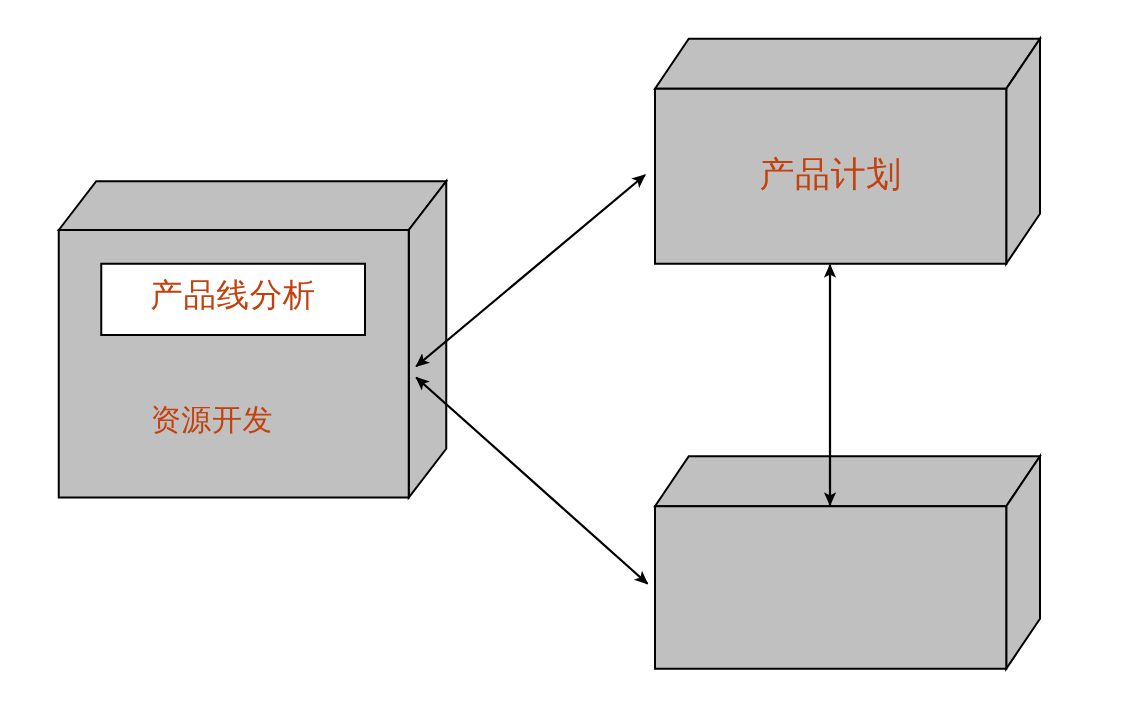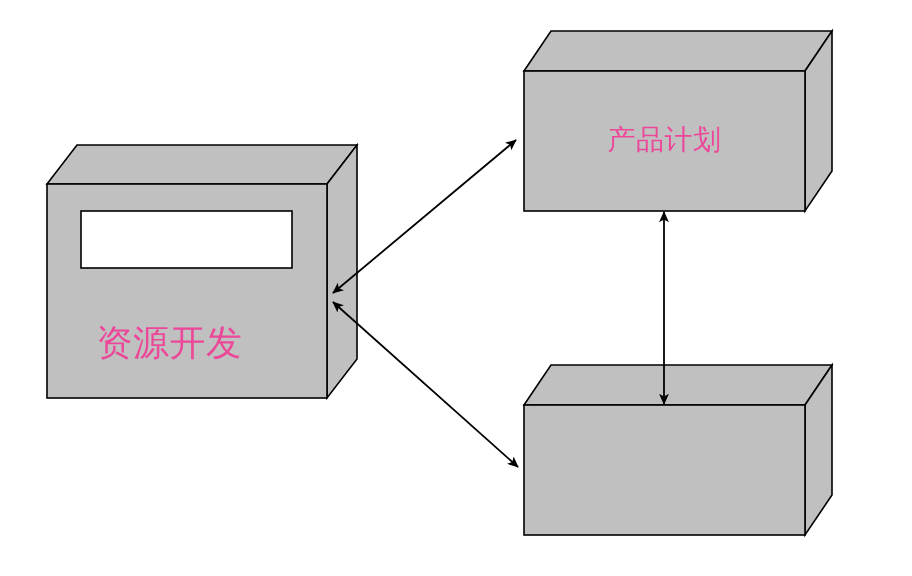--- a/index.html
+++ b/index.html
@@ -21,31 +21,31 @@
   #diagram-svg {
     position: absolute;
     left: 0;
     top: 0;
     width: 912px;
     height: 576px;
   }
   .box-label {
     position: absolute;
     text-align: center;
-    color: #ec4899;
+    color: #c2410c;
     line-height: 1.18;
     letter-spacing: 0.5px;
     white-space: pre;
     pointer-events: none;
   }
   #label-resource-dev {
     left: 47px;
     top: 322px;
     width: 245px;
-    font-size: 36px;
+    font-size: 24px;
   }
   #label-product-line {
     left: 81px;
     top: 222px;
     width: 211px;
     font-size: 26px;
   }
   #label-product-plan {
     left: 524px;
     top: 123px;
@@ -102,19 +102,20 @@
       product-plan --&gt;
     <line x1="333" y1="293" x2="516" y2="140" stroke="#000000" stroke-width="1.8" marker-start="url(#arrowhead-end)" marker-end="url(#arrowhead-end)"></line>
 
       product-development --&gt;
     <line x1="333" y1="302" x2="518" y2="467" stroke="#000000" stroke-width="1.8" marker-start="url(#arrowhead-end)" marker-end="url(#arrowhead-end)"></line>
 
       product-development --&gt;
     <line x1="664" y1="212" x2="664" y2="404" stroke="#000000" stroke-width="1.8" marker-start="url(#arrowhead-end)" marker-end="url(#arrowhead-end)"></line>
   </svg>
 
+  <div class="box-label" id="label-product-line">产品线分析</div>
 
   <div class="box-label" id="label-resource-dev">资源开发</div>
 
   <div class="box-label" id="label-product-plan">产品计划</div>
 
 
 </div>
 
 </body></html>

